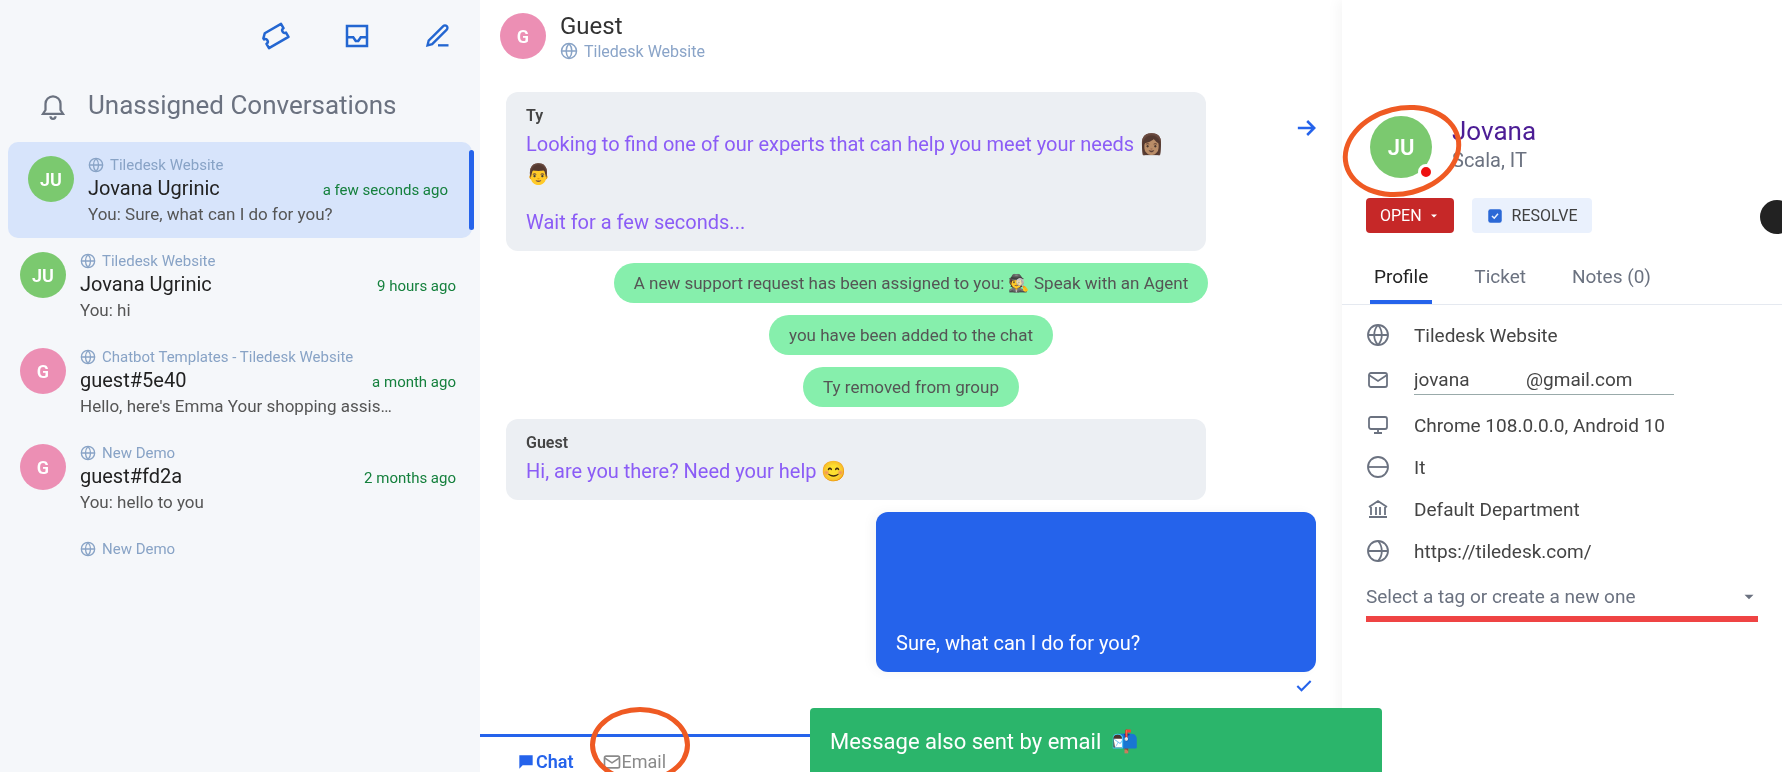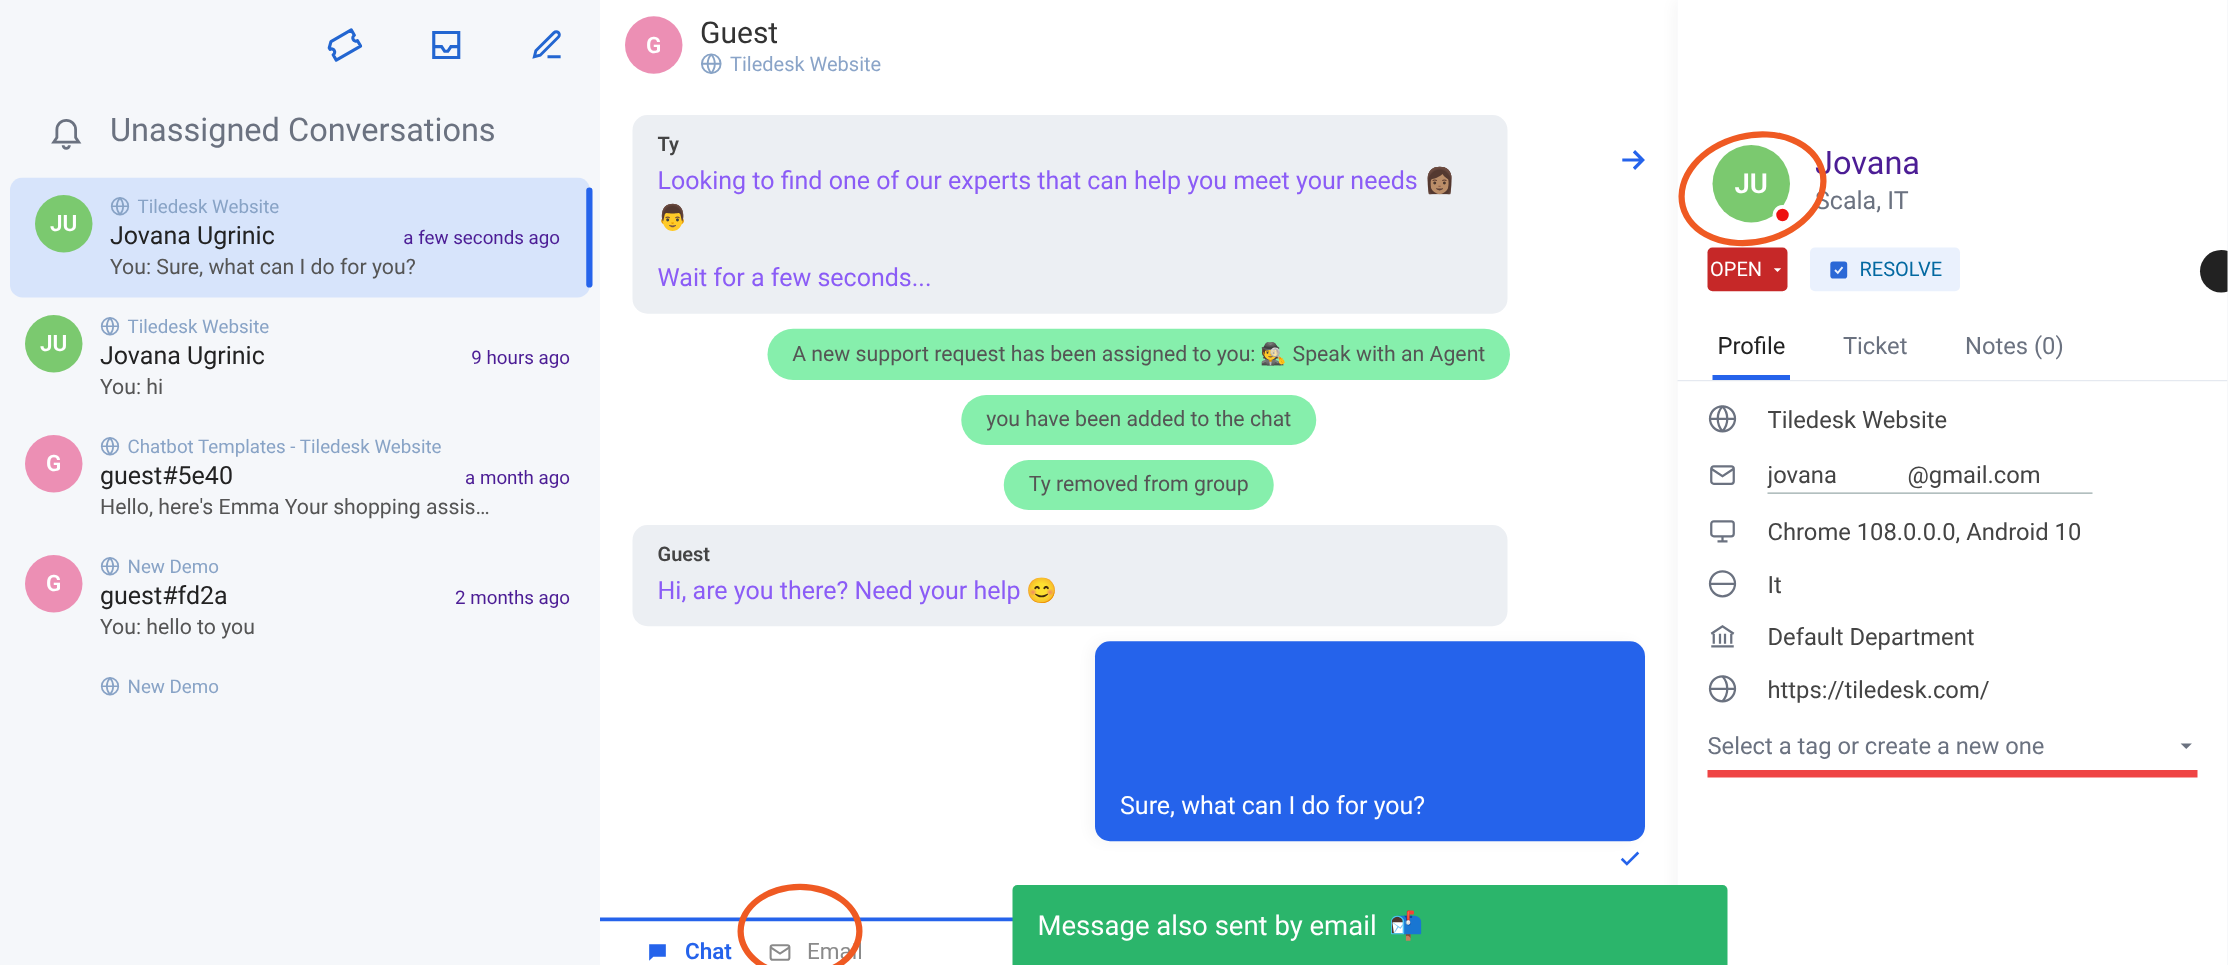--- a/index.html
+++ b/index.html
@@ -17,21 +17,21 @@
   .conv.active { background:#d7e4fb; border-radius:10px; margin:0 8px; }
   .conv.active::after { content:""; position:absolute; right:-2px; top:8px; bottom:8px; width:5px; background:#2563eb; border-radius:4px; }
   .avatar { width:46px; height:46px; border-radius:50%; display:flex; align-items:center; justify-content:center; color:#fff; font-weight:600; font-size:18px; flex-shrink:0; }
   .av-ju { background:#7bc96f; }
   .av-g  { background:#ec8fb4; }
   .convbody { flex:1 1 auto; min-width:0; }
   .source { color:#88a3c6; font-size:15px; display:flex; align-items:center; gap:6px; }
   .globe-sm { width:16px; }
   .row { display:flex; justify-content:space-between; align-items:baseline; }
   .name { font-size:20px; color:#222; margin-top:2px; }
-  .time { font-size:15px; color:#4c1d95; margin-left:8px; white-space:nowrap; }
+  .time { font-size:15px; color:#15803d; margin-left:8px; white-space:nowrap; }
   .preview { font-size:17px; color:#555; margin-top:4px; white-space:nowrap; overflow:hidden; text-overflow:ellipsis; }
 
   
   .center { flex:1 1 auto; display:flex; flex-direction:column; background:#fff; position:relative; }
   .chat-header { height:72px; display:flex; align-items:center; gap:14px; padding:0 20px; }
   .chat-header .avatar { width:46px; height:46px; }
   .chat-header .hname { font-size:24px; color:#333; }
   .chat-header .hsource { color:#8aa4c8; font-size:16px; display:flex; align-items:center; gap:6px; margin-top:2px; }
 
   .expand-arrow { position:absolute; top:114px; right:22px; color:#2563eb; cursor:pointer; }
@@ -39,40 +39,40 @@
   .messages { flex:1; overflow:hidden; padding:20px 26px 10px 26px; display:flex; flex-direction:column; gap:12px; }
   .bubble { background:#eceff3; border-radius:12px; padding:14px 20px; max-width:700px; }
   .sender { font-weight:600; color:#444; font-size:16px; margin-bottom:4px; }
   .msgtext { font-size:20px; color:#8b5cf6; line-height:1.5; }
   .syschip { align-self:center; background:#86efac; border-radius:999px; padding:10px 20px; font-size:17px; color:#555; }
   .bubble.right { align-self:flex-end; background:#2563eb; color:#fff; }
   .bubble.right .msgtext { color:#fff; }
   .read-check { align-self:flex-end; color:#2563eb; margin-top:-8px; margin-right:2px; }
 
   .reply-tabs { border-top:3px solid #2563eb; display:flex; gap:28px; padding:14px 36px 0 36px; }
-  .rtab { display:flex; align-items:center; gap:12px; font-size:18px; cursor:pointer; }
+  .rtab { display:flex; align-items:center; gap:0; font-size:18px; cursor:pointer; }
   .rtab.chat { color:#2563eb; font-weight:600; }
   .rtab.email { color:#8a8a8a; }
   .email-circle { position:absolute; border:5px solid #ef5a23; border-radius:50%; pointer-events:none; }
 
   .toast { position:absolute; left:330px; right:-40px; bottom:-2px; height:66px; background:#2bb56b; color:#fff; display:flex; align-items:center; padding-left:20px; font-size:22px; border-radius:4px 4px 0 0; z-index:50; gap:10px; }
 
   
   .right { width:440px; background:#fff; box-shadow:-4px 0 12px rgba(0,0,0,.04); display:flex; flex-direction:column; padding-top:116px; position:relative; }
   .profile-head { display:flex; gap:20px; padding:0 28px 20px 28px; position:relative; }
   .profile-head .avatar { width:62px; height:62px; font-size:22px; position:relative; }
   .online-dot { position:absolute; right:-2px; bottom:-2px; width:16px; height:16px; background:#e11; border-radius:50%; border:3px solid #fff; }
   .pname { font-size:26px; color:#4c1d95; }
   .ploc  { font-size:20px; color:#6b7280; margin-top:2px; }
   .avatar-circle { position:absolute; border:5px solid #ef5a23; border-radius:50%; pointer-events:none; }
   .agent-av { position:absolute; right:-12px; top:200px; width:34px; height:34px; border-radius:50%; background:#222; }
 
   .status-row { display:flex; gap:18px; padding:0 28px 20px 24px; }
-  .open-btn { background:#c62828; color:#fff; border-radius:4px; padding:8px 2px; font-size:16px; display:flex; align-items:center; gap:6px; cursor:pointer; }
-  .resolve-btn { background:#eaf1fd; color:#0369a1; border-radius:4px; padding:8px 14px; font-size:16px; display:flex; align-items:center; gap:8px; cursor:pointer; }
+  .open-btn { background:#c62828; color:#fff; border-radius:4px; padding:8px 14px; font-size:16px; display:flex; align-items:center; gap:6px; cursor:pointer; }
+  .resolve-btn { background:#eaf1fd; color:#404040; border-radius:4px; padding:8px 14px; font-size:16px; display:flex; align-items:center; gap:8px; cursor:pointer; }
 
   .side-tabs { display:flex; gap:38px; padding:0 28px; border-bottom:1px solid #e5e9f0; font-size:19px; }
   .side-tab { padding:12px 4px; color:#6b7280; cursor:pointer; }
   .side-tab.active { color:#222; border-bottom:4px solid #2563eb; }
 
   .profile-fields { padding:18px 24px; display:flex; flex-direction:column; gap:18px; font-size:19px; color:#444; }
   .pfield { display:flex; align-items:center; gap:22px; }
   .pfield .ficon { color:#6b7280; width:26px; text-align:center; }
   .email-input { border:none; border-bottom:1px solid #9aa; padding:3px 0; font-size:19px; width:260px; outline:none; color:#444; }
   .tag-select { display:flex; align-items:center; justify-content:space-between; color:#6b7280; border-bottom:6px solid #ef4444; padding:4px 0 8px 0; }

